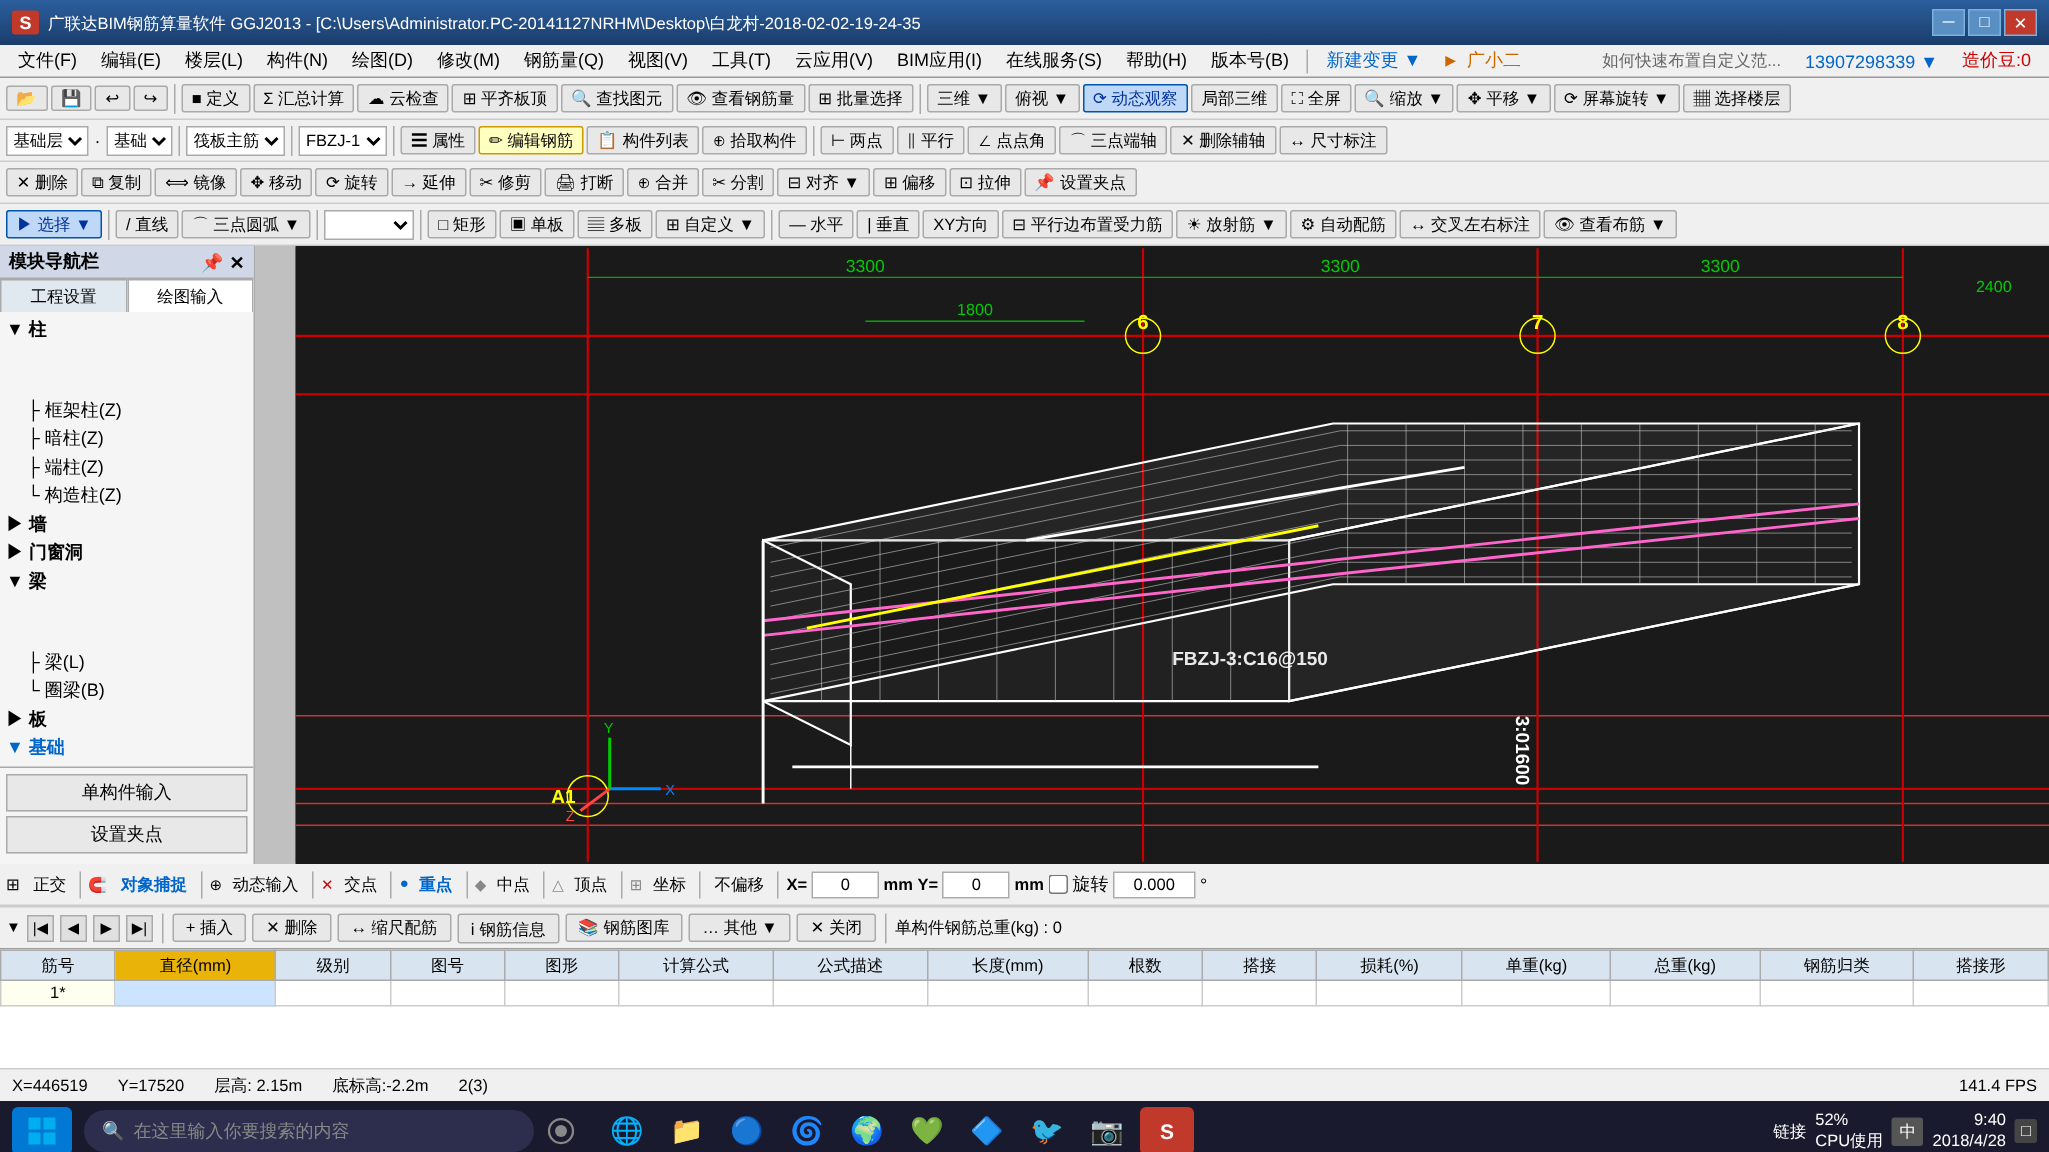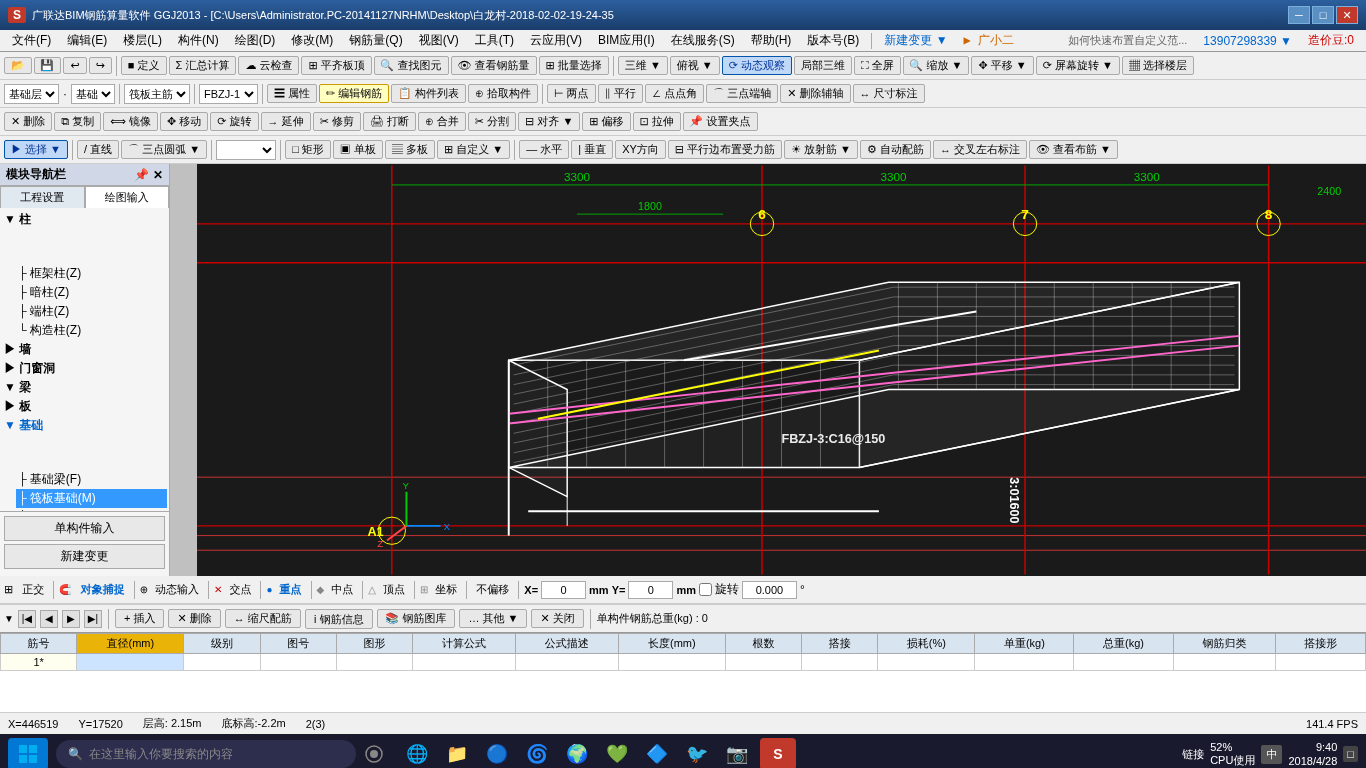--- a/index.html
+++ b/index.html
@@ -237,34 +237,38 @@
       <div class="tree-group">▼ <span>柱</span></div>
       <div class="tree-child">
         <div class="tree-item">├ 框架柱(Z)</div>
         <div class="tree-item">├ 暗柱(Z)</div>
         <div class="tree-item">├ 端柱(Z)</div>
         <div class="tree-item">└ 构造柱(Z)</div>
       </div>
       <div class="tree-group">▶ <span>墙</span></div>
       <div class="tree-group">▶ <span>门窗洞</span></div>
       <div class="tree-group">▼ <span>梁</span></div>
+      <div class="tree-child">
+        <div class="tree-item">├ 梁(L)</div>
+        <div class="tree-item">└ 圈梁(B)</div>
+      </div>
       <div class="tree-group">▶ <span>板</span></div>
       <div class="tree-group" style="color:#0066cc;font-weight:bold;">▼ <span>基础</span></div>
       <div class="tree-child">
         <div class="tree-item">├ 基础梁(F)</div>
         <div class="tree-item selected">├ 筏板基础(M)</div>
         <div class="tree-item">├ 集水坑(K)</div>
         <div class="tree-item">├ 柱墩(Y)</div>
 
       </div>
 
     </div>
     <div id="sidebar-bottom">
       <button class="sidebar-bottom-btn">单构件输入</button>
-      <button class="sidebar-bottom-btn">新建变更</button>
+      <button class="sidebar-bottom-btn">设置夹点</button>
     </div>
   </div>
 
   <div id="canvas-area">
     
 
     
     <svg id="cad-canvas" viewBox="0 0 1200 420" preserveAspectRatio="xMidYMid meet">
 
       <rect width="1200" height="420" fill="#1a1a1a"></rect>

